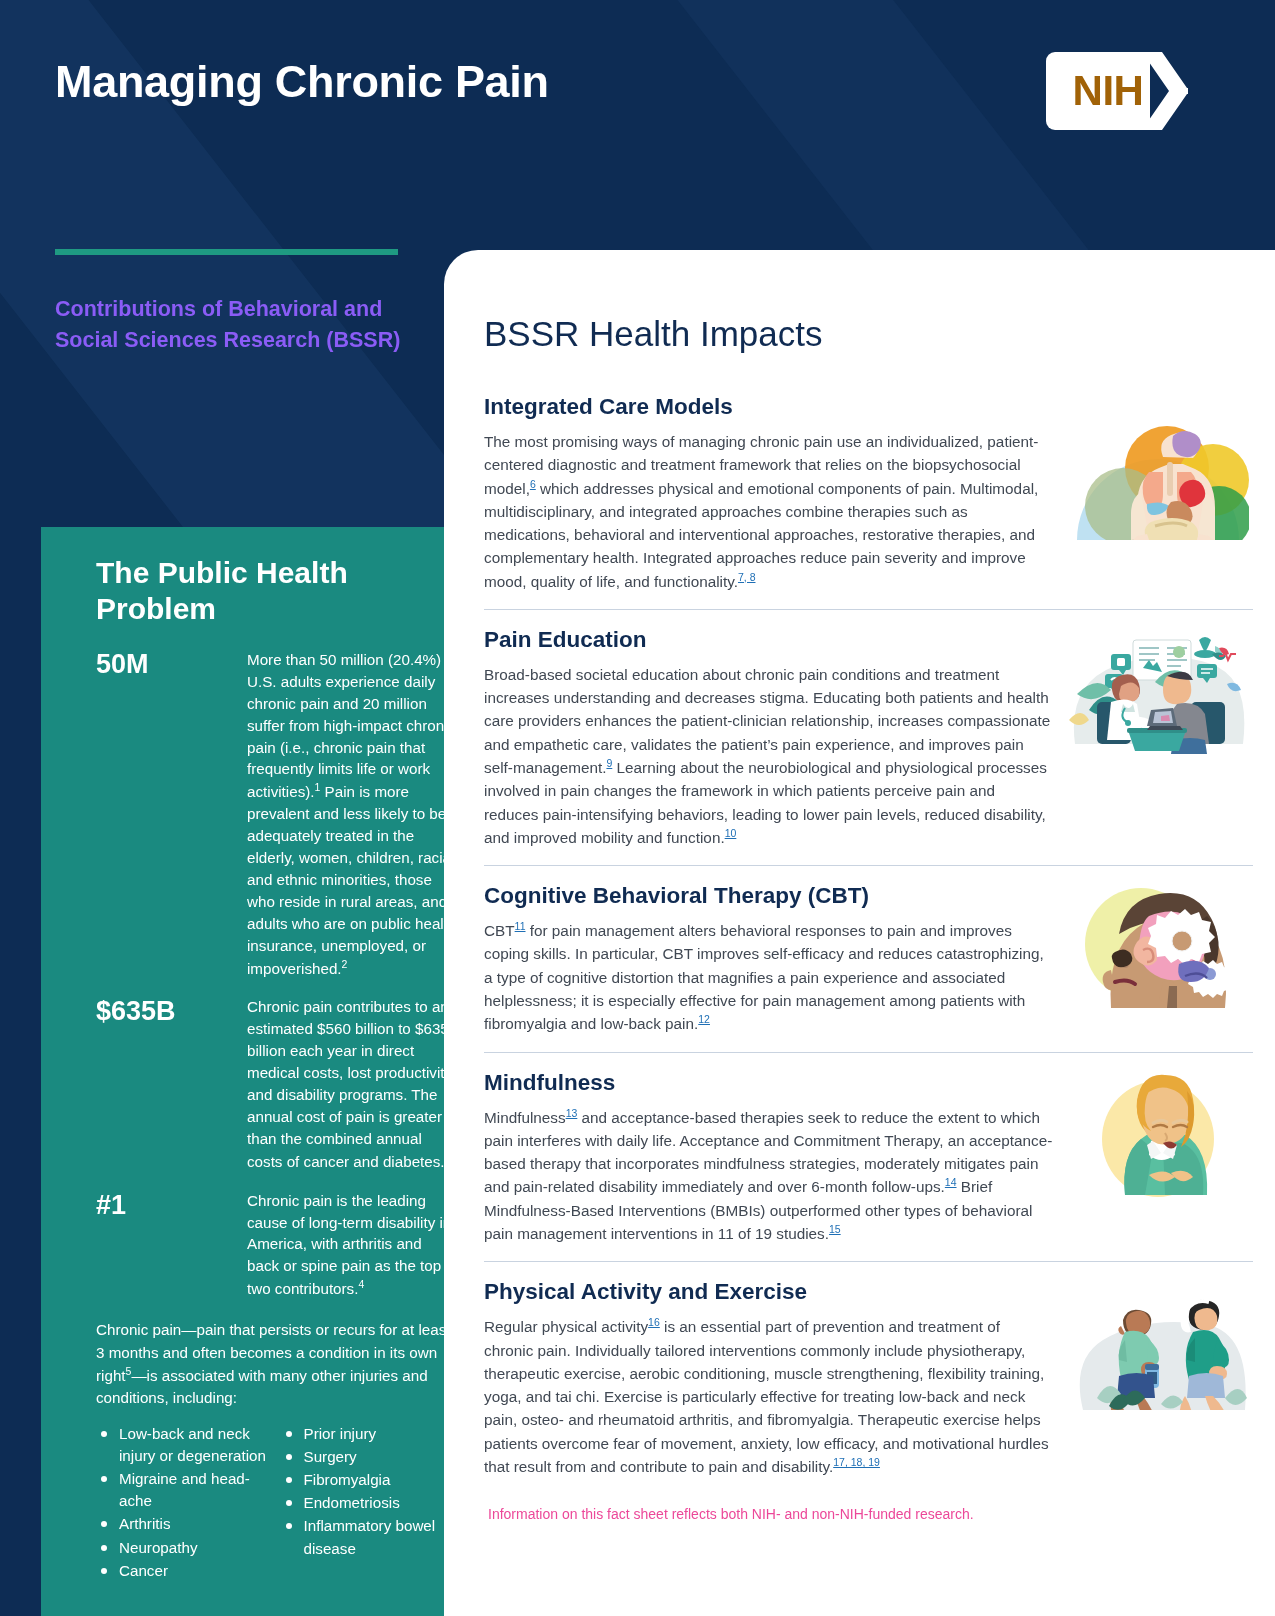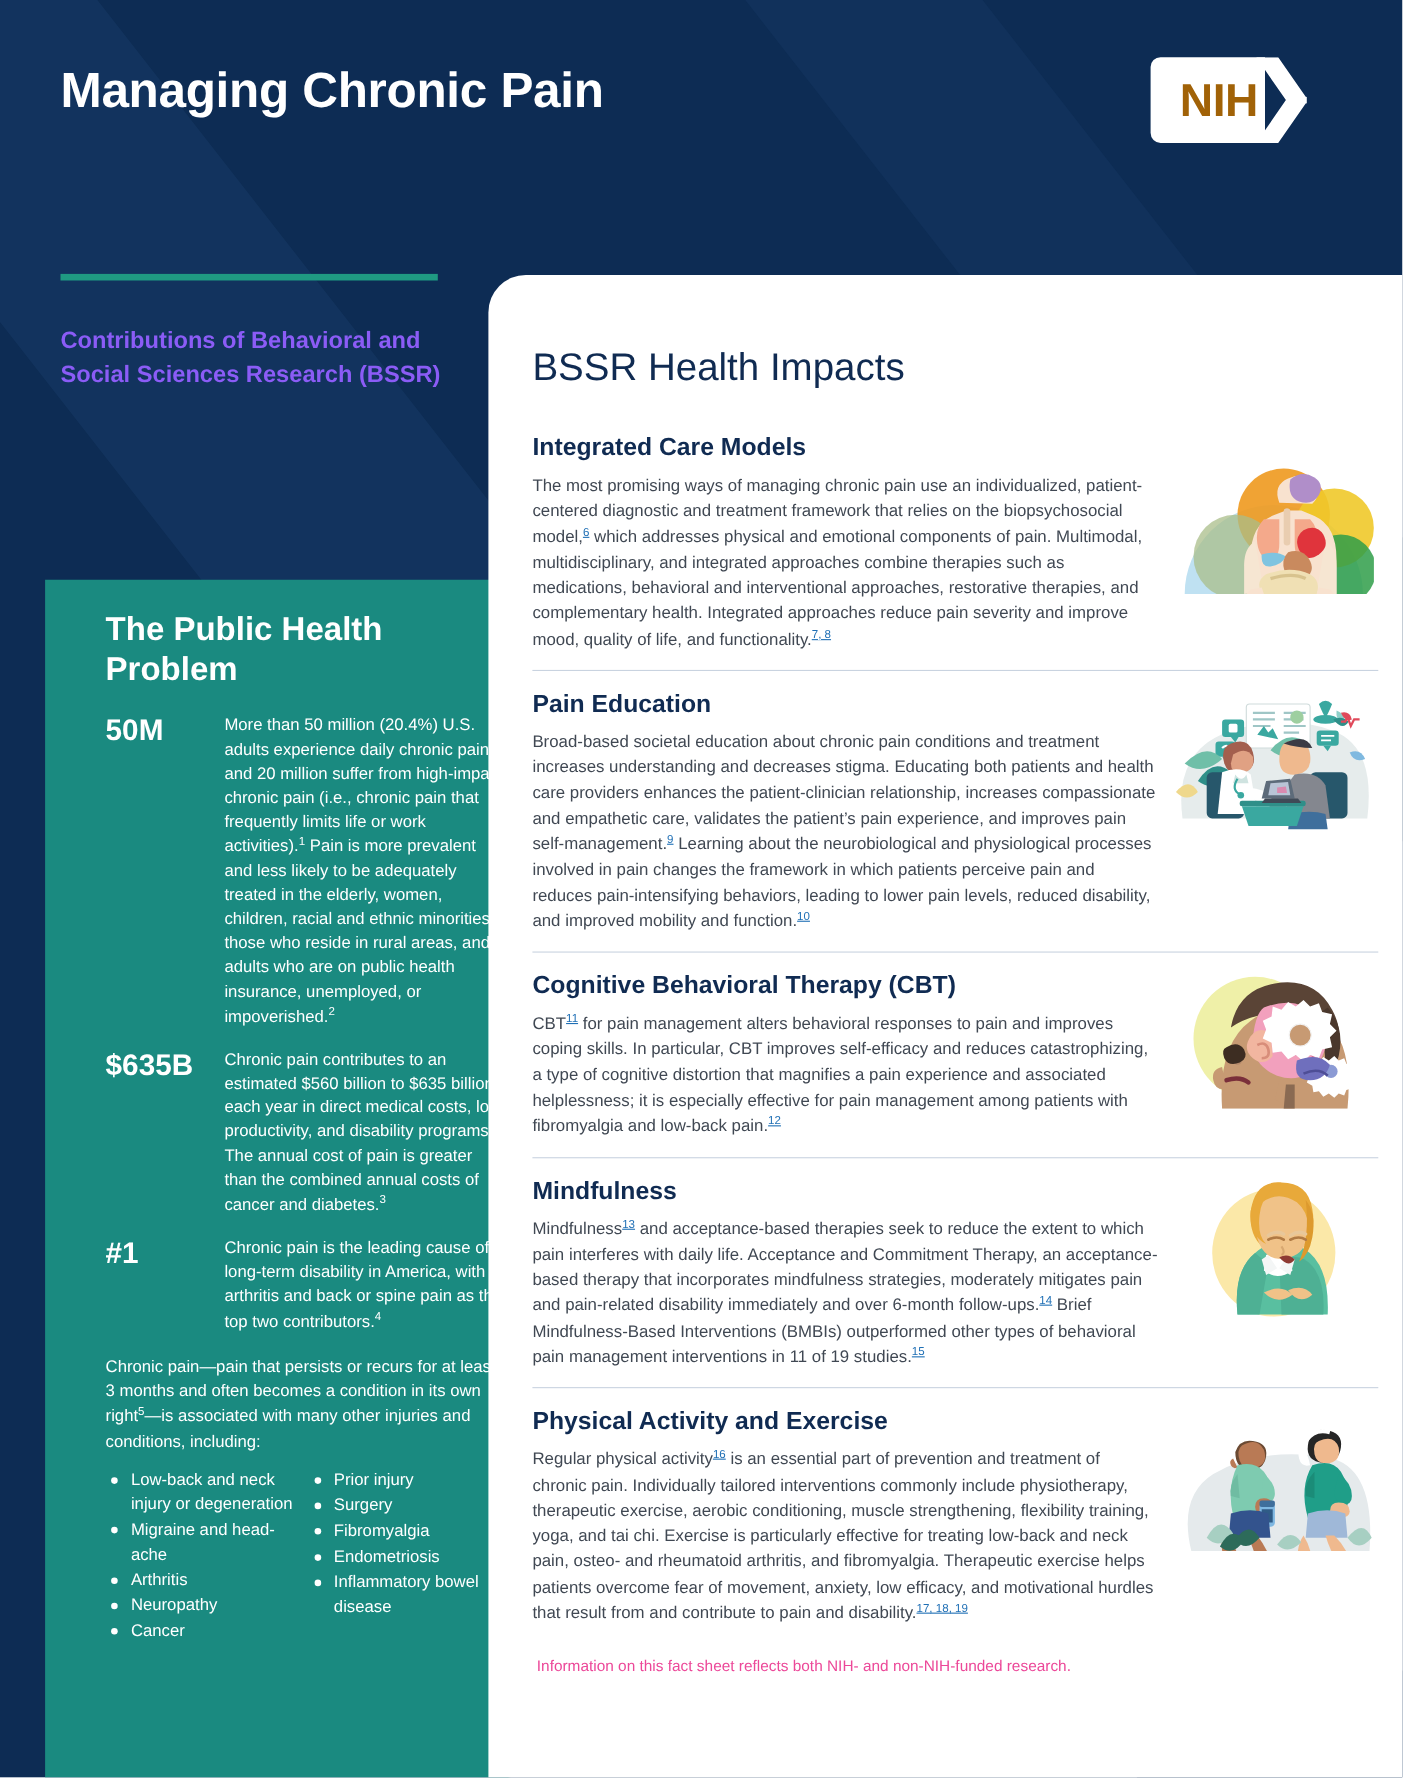--- a/index.html
+++ b/index.html
@@ -62,21 +62,21 @@
     border-bottom-right-radius:34px;
     margin-left:41px;
   }
   .teal-inner{ position:absolute; left:55px; top:28px; right:36px; }
 
   .ph-title{
     color:#ffffff; font-size:30px; font-weight:bold; line-height:1.2;
     margin-bottom:22px;
   }
 
-  .stat{ display:flex; margin-bottom:17px; }
+  .stat{ display:flex; margin-bottom:17px;gap:43px; }
   .stat-num{
     width:108px; flex:0 0 108px;
     color:#ffffff; font-size:27px; font-weight:bold;
     line-height:1.08; padding-top:1px;
   }
   .stat-body{
     color:#ffffff; font-size:15.2px; line-height:1.44; flex:1;
   }
   .stat-body sup, .teal-para sup{ font-size:10.5px; vertical-align:super; }
 

